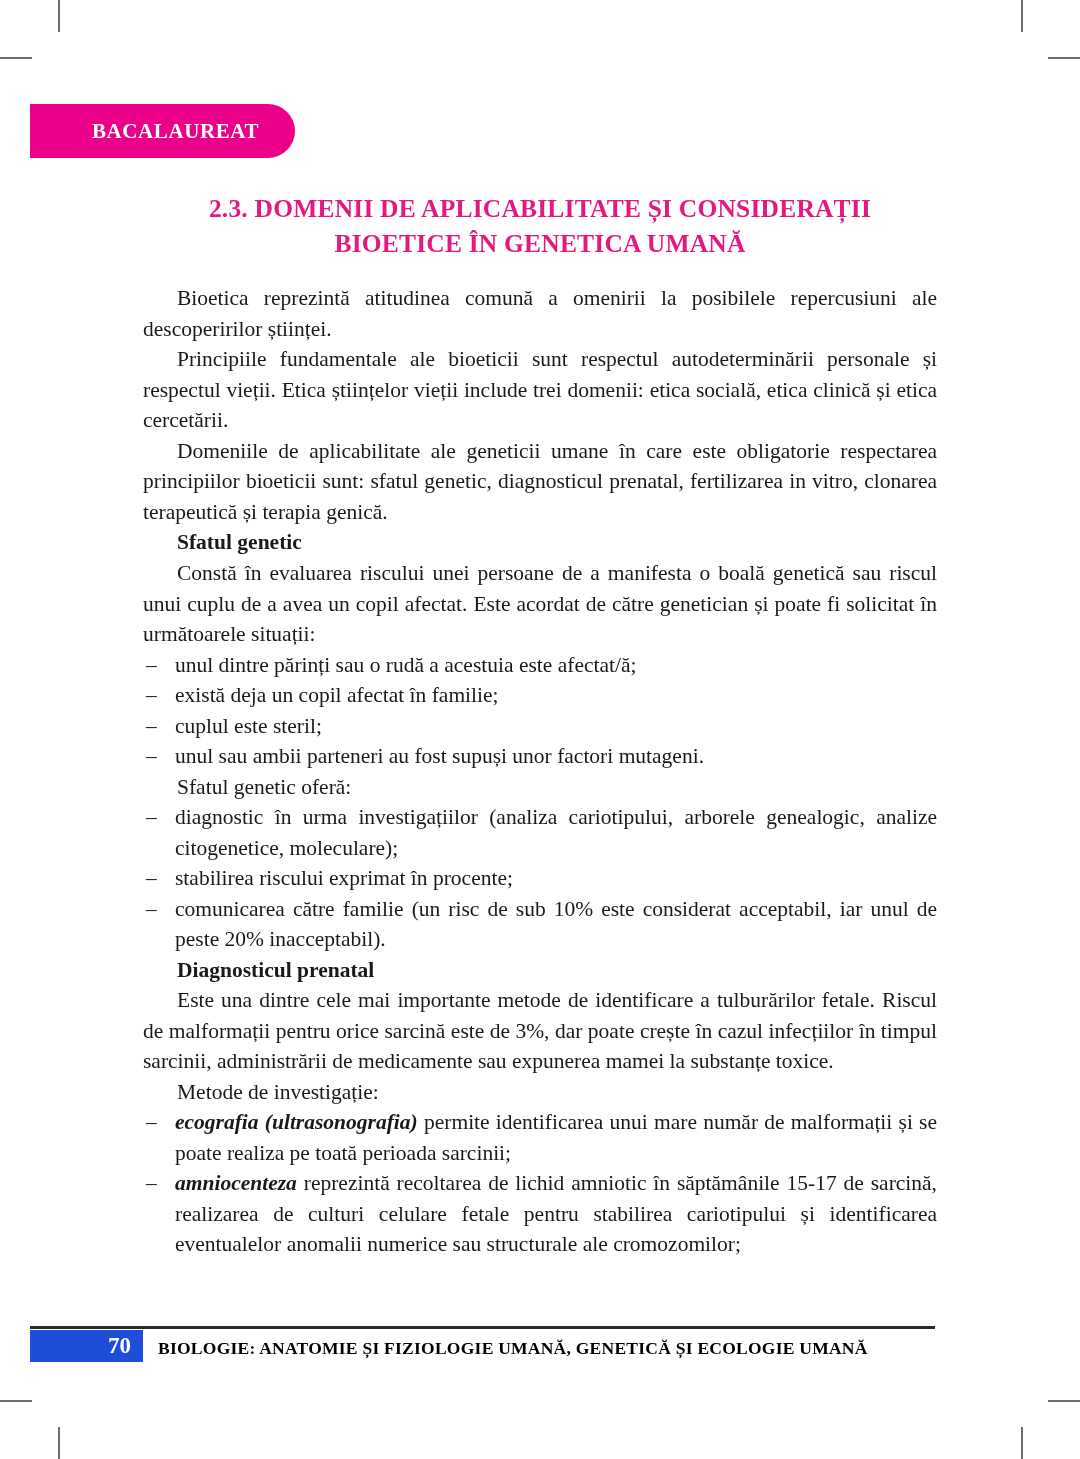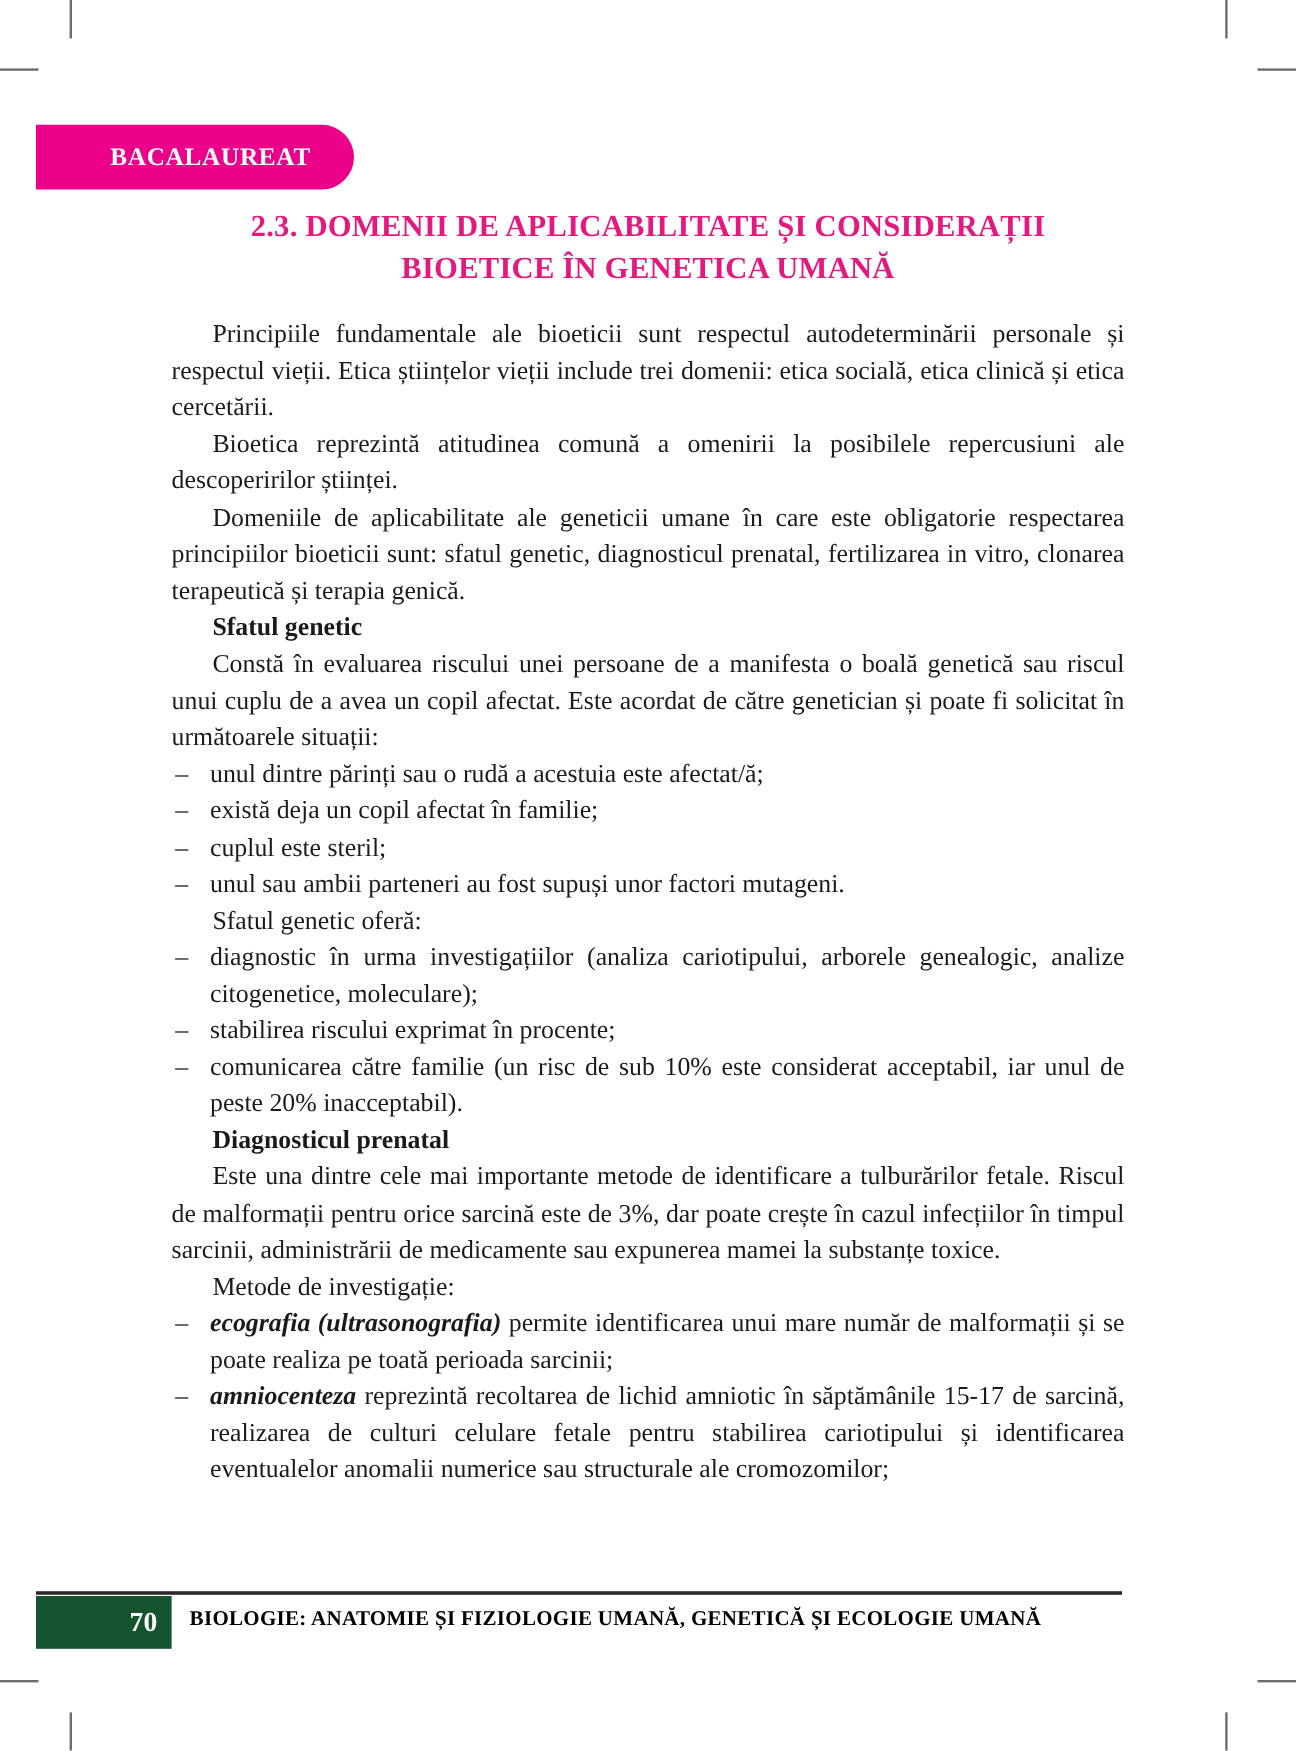--- a/index.html
+++ b/index.html
@@ -60,21 +60,21 @@
     font-weight: bold;
     font-size: 21px;
     letter-spacing: 0.6px;
     padding-left: 42px;
   }
 
   
   .content {
     position: absolute;
     left: 143px;
-    top: 172px;
+    top: 192px;
     width: 794px;
   }
 
   h1.section-title {
     margin: 0 0 22px 0;
     color: #e3197f;
     font-family: "Liberation Serif", "DejaVu Serif", serif;
     font-weight: bold;
     font-size: 25.5px;
     line-height: 1.36;
@@ -130,22 +130,22 @@
     top: 1326px;
     width: 905px;
     height: 3px;
     background: #2b2b2b;
   }
   .page-num-box {
     position: absolute;
     left: 30px;
     top: 1330px;
     width: 113px;
-    height: 44px;
-    background: #14532d;
+    height: 32px;
+    background: #1d4ed8;
     text-align: center;
   }
   .page-num {
     position: absolute;
     right: 12px;
     top: 50%;
     transform: translateY(-50%);
     color: #ffffff;
     font-family: "Liberation Serif", "DejaVu Serif", serif;
     font-weight: bold;
@@ -184,22 +184,22 @@
     <div class="tab-label">BACALAUREAT</div>
   </div>
 
   <div class="content">
 
     <h1 class="section-title">
       <span class="l1">2.3. DOMENII DE APLICABILITATE ȘI CONSIDERAȚII</span>
       <span class="l2">BIOETICE ÎN GENETICA UMANĂ</span>
     </h1>
 
+    <p class="para">Bioetica reprezintă atitudinea comună a omenirii la posibilele repercusiuni ale descoperirilor științei.</p>
     <p class="para">Principiile fundamentale ale bioeticii sunt respectul autodeterminării personale și respectul vieții. Etica științelor vieții include trei domenii: etica socială, etica clinică și etica cercetării.</p>
-    <p class="para">Bioetica reprezintă atitudinea comună a omenirii la posibilele repercusiuni ale descoperirilor științei.</p>
     <p class="para">Domeniile de aplicabilitate ale geneticii umane în care este obligatorie respectarea principiilor bioeticii sunt: sfatul genetic, diagnosticul prenatal, fertilizarea in vitro, clonarea terapeutică și terapia genică.</p>
 
     <p class="subhead">Sfatul genetic</p>
     <p class="para">Constă în evaluarea riscului unei persoane de a manifesta o boală genetică sau riscul unui cuplu de a avea un copil afectat. Este acordat de către genetician și poate fi solicitat în următoarele situații:</p>
 
     <ul class="dash-list">
       <li>unul dintre părinți sau o rudă a acestuia este afectat/ă;</li>
       <li>există deja un copil afectat în familie;</li>
       <li>cuplul este steril;</li>
       <li>unul sau ambii parteneri au fost supuși unor factori mutageni.</li>

